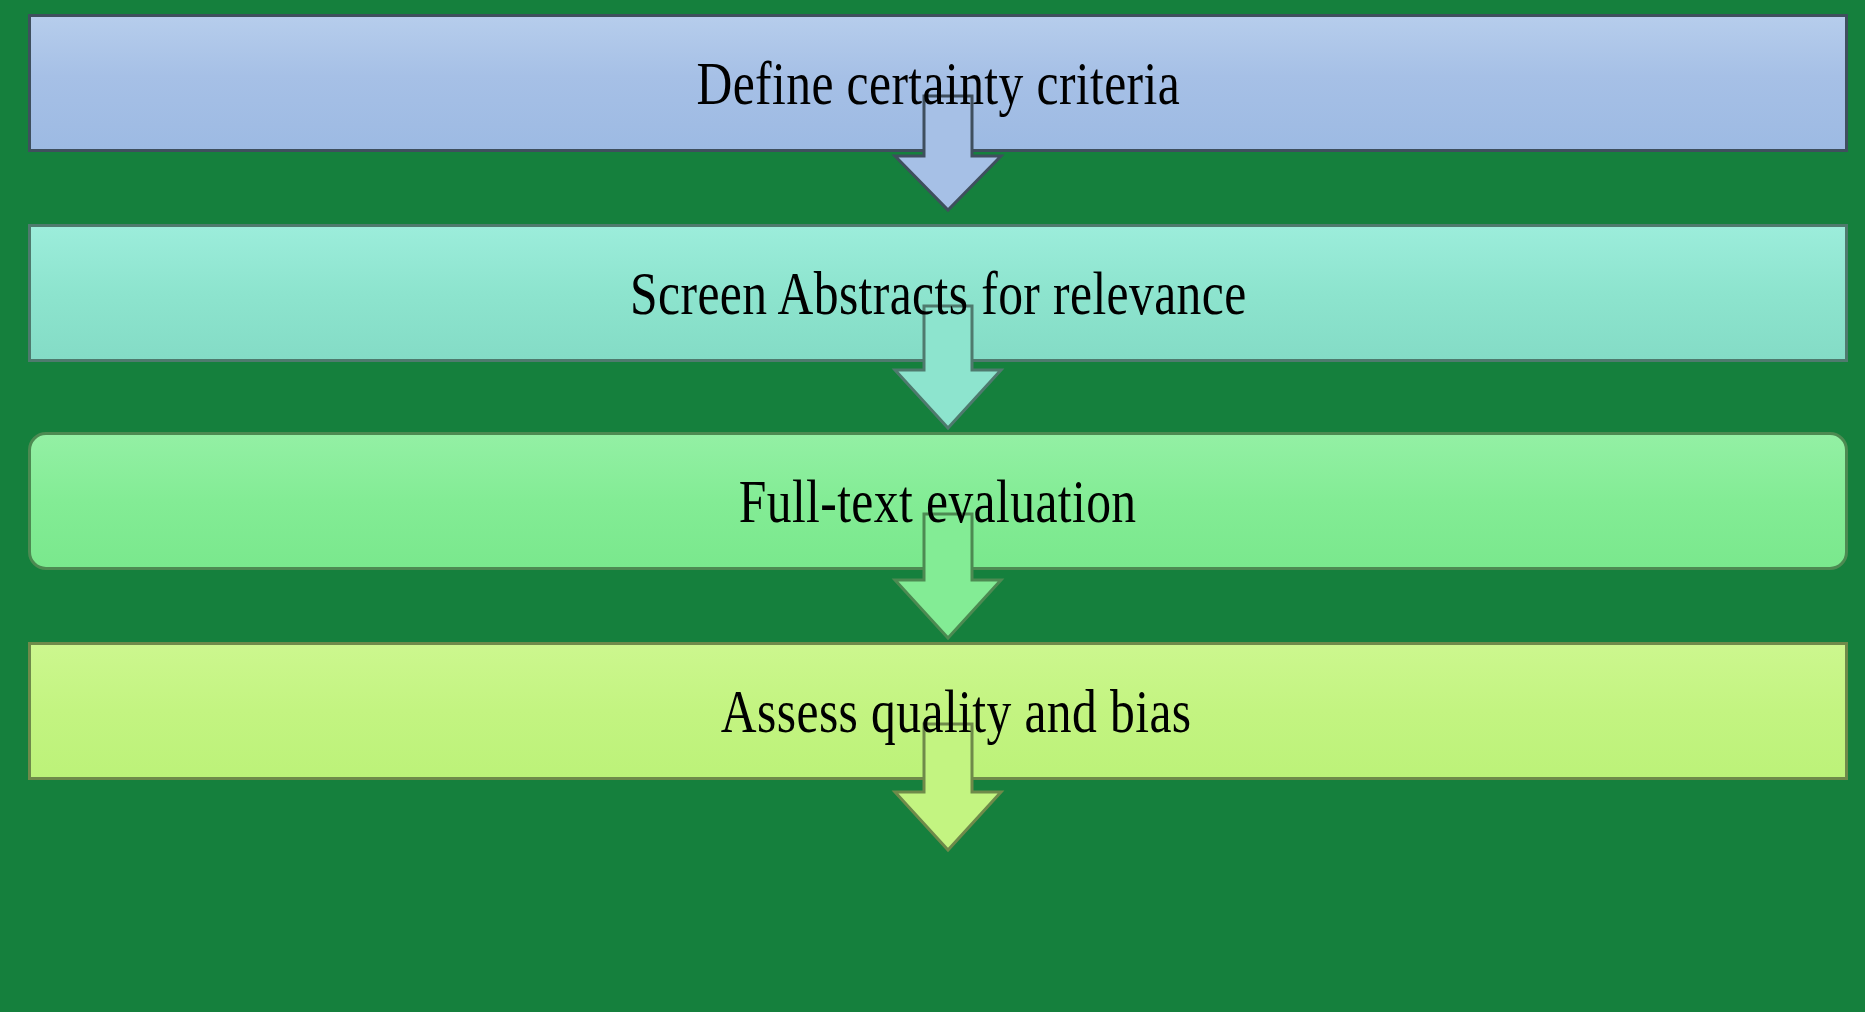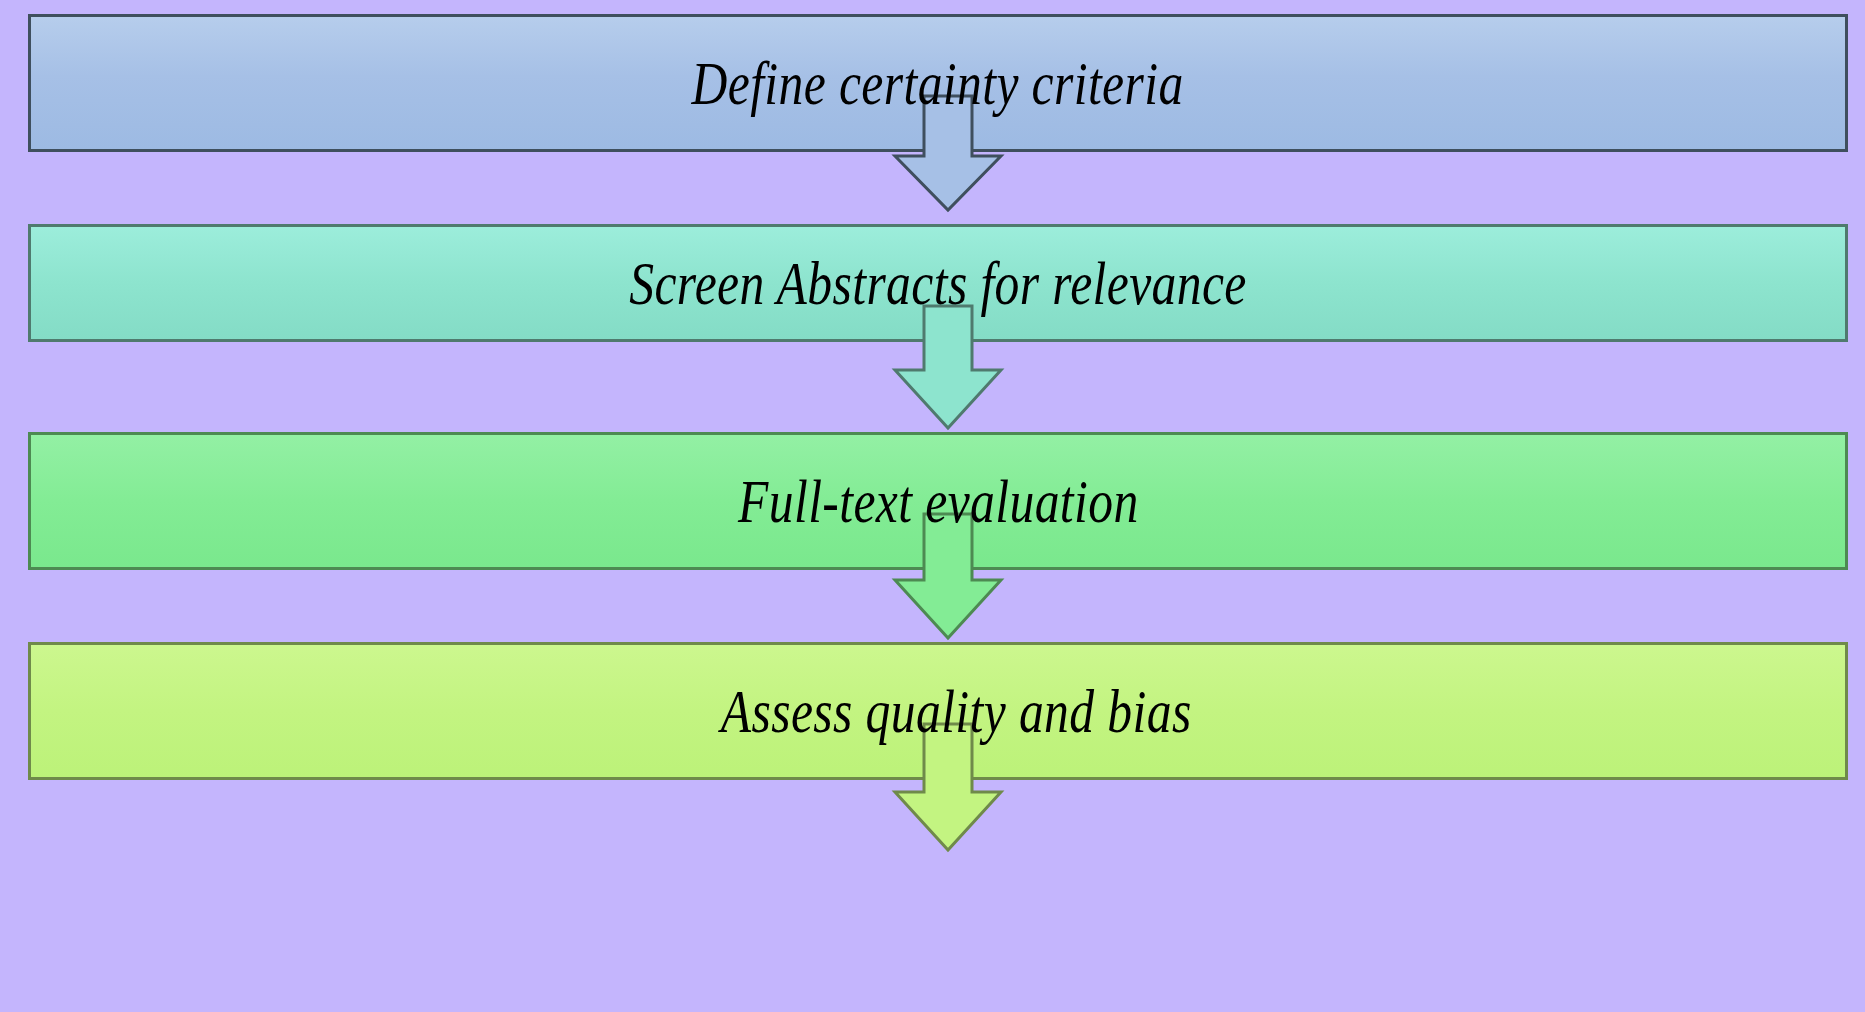--- a/index.html
+++ b/index.html
@@ -11,22 +11,21 @@
   body {
     width: 1865px;
     height: 1012px;
     font-family: "Liberation Serif", "DejaVu Serif", serif;
     overflow: hidden;
   }
   #flowchart {
     position: relative;
     width: 1865px;
     height: 1012px;
-    background: #c4b5fd;
-    font-style: italic;
+    background: #15803d;
   }
   .step-box {
     position: absolute;
     box-sizing: border-box;
     display: flex;
     align-items: center;
     justify-content: center;
     border-style: solid;
     border-width: 3px;
   }
@@ -81,31 +80,31 @@
   <div class="step-box box-1" id="step-1" style="left:28px; top:14px; width:1820px; height:138px;">
     <span class="step-label">Define certainty criteria</span>
   </div>
 
   <div class="arrow-wrap" style="left:893px; top:96px; width:110px; height:116px;">
     <svg width="110" height="116" viewBox="0 0 110 116" xmlns="http://www.w3.org/2000/svg" aria-hidden="true">
       <polygon points="31,0 79,0 79,60 108,60 55,114 2,60 31,60" fill="#a6c0e6" stroke="#3f4f5e" stroke-width="3" stroke-linejoin="miter"></polygon>
     </svg>
   </div>
 
-  <div class="step-box box-2" id="step-2" style="left:28px; top:224px; width:1820px; height:118px;text-align:center;">
+  <div class="step-box box-2" id="step-2" style="left:28px; top:224px; width:1820px; height:138px;text-align:center;">
     <span class="step-label">Screen Abstracts for relevance</span>
   </div>
 
   <div class="arrow-wrap" style="left:893px; top:306px; width:110px; height:124px;">
     <svg width="110" height="124" viewBox="0 0 110 124" xmlns="http://www.w3.org/2000/svg" aria-hidden="true">
       <polygon points="31,0 79,0 79,64 108,64 55,122 2,64 31,64" fill="#8de4ce" stroke="#4f7a6e" stroke-width="3" stroke-linejoin="miter"></polygon>
     </svg>
   </div>
 
-  <div class="step-box box-3" id="step-3" style="left:28px; top:432px; width:1820px; height:138px;">
+  <div class="step-box box-3" id="step-3" style="left:28px; top:432px; width:1820px; height:138px;border-radius:18px;">
     <span class="step-label">Full-text evaluation</span>
   </div>
 
   <div class="arrow-wrap" style="left:893px; top:514px; width:110px; height:126px;">
     <svg width="110" height="126" viewBox="0 0 110 126" xmlns="http://www.w3.org/2000/svg" aria-hidden="true">
       <polygon points="31,0 79,0 79,66 108,66 55,124 2,66 31,66" fill="#83ec95" stroke="#4d8a52" stroke-width="3" stroke-linejoin="miter"></polygon>
     </svg>
   </div>
 
   <div class="step-box box-4" id="step-4" style="left:28px; top:642px; width:1820px; height:138px;padding-left:36px;">

